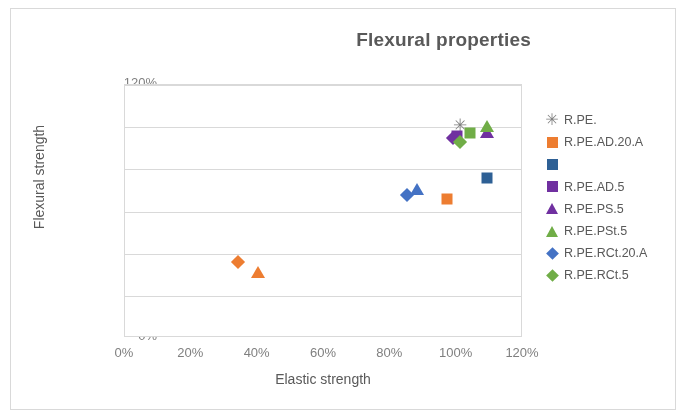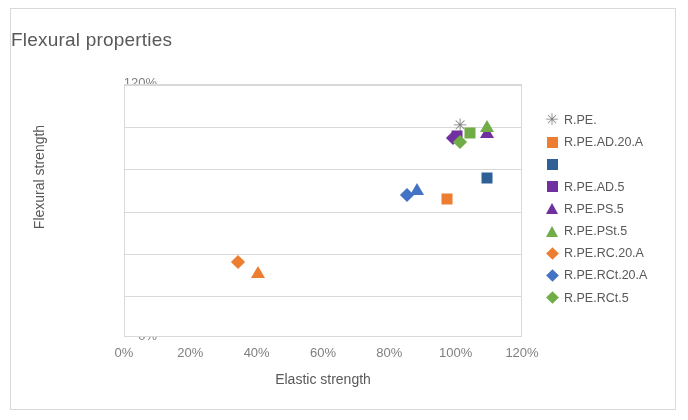--- a/index.html
+++ b/index.html
@@ -7,21 +7,21 @@
     width:688px;height:420px;overflow:hidden;
     font-family:"Liberation Sans", sans-serif;
     color:#595959;
   }
   #chart-frame{
     position:absolute;left:10px;top:8px;width:666px;height:402px;
     border:1px solid #d9d9d9;background:#ffffff;box-sizing:border-box;
   }
   #chart-title{
     position:absolute;left:0;top:20px;width:520px;
-    text-align:left;font-size:19px;color:#595959;font-weight:400;
+    text-align:right;font-size:19px;color:#595959;font-weight:700;
     letter-spacing:.2px;
   }
   
   #plot{
     position:absolute;left:113px;top:75px;width:398px;height:253px;
     border:1px solid #d9d9d9;box-sizing:border-box;background:#fff;
   }
   .gridline{position:absolute;left:0;width:100%;height:1px;background:#d9d9d9;}
   
   .ytick{
@@ -156,26 +156,20 @@
         <div class="legend-label">R.PE.PS.5</div>
       </div>
       <div class="legend-row">
         <div class="legend-swatch">
           <div class="sw-triangle" style="border-bottom: 11px solid rgb(112, 173, 71);"></div>
         </div>
         <div class="legend-label">R.PE.PSt.5</div>
       </div>
       <div class="legend-row">
         <div class="legend-swatch">
-          <div class="sw-diamond" style="background: rgb(237, 125, 49);"></div>
-        </div>
-        <div class="legend-label">R.PE.RC.20.A</div>
-      </div>
-      <div class="legend-row">
-        <div class="legend-swatch">
           <div class="sw-diamond" style="background: rgb(68, 114, 196);"></div>
         </div>
         <div class="legend-label">R.PE.RCt.20.A</div>
       </div>
       <div class="legend-row">
         <div class="legend-swatch">
           <div class="sw-diamond" style="background: rgb(112, 173, 71);"></div>
         </div>
         <div class="legend-label">R.PE.RCt.5</div>
       </div>

